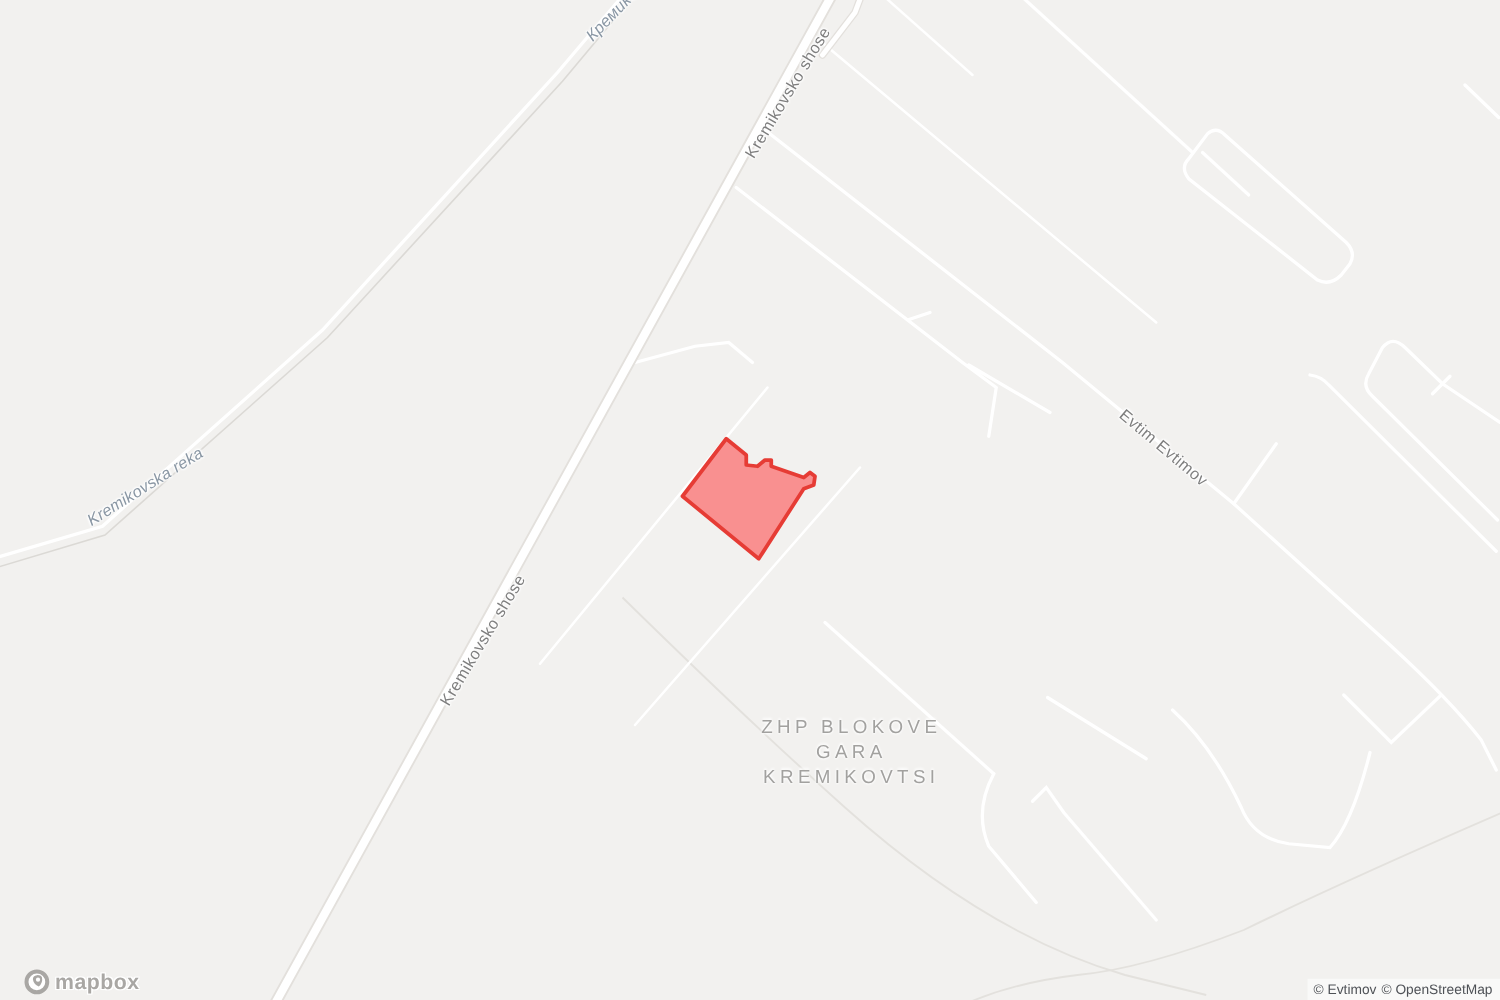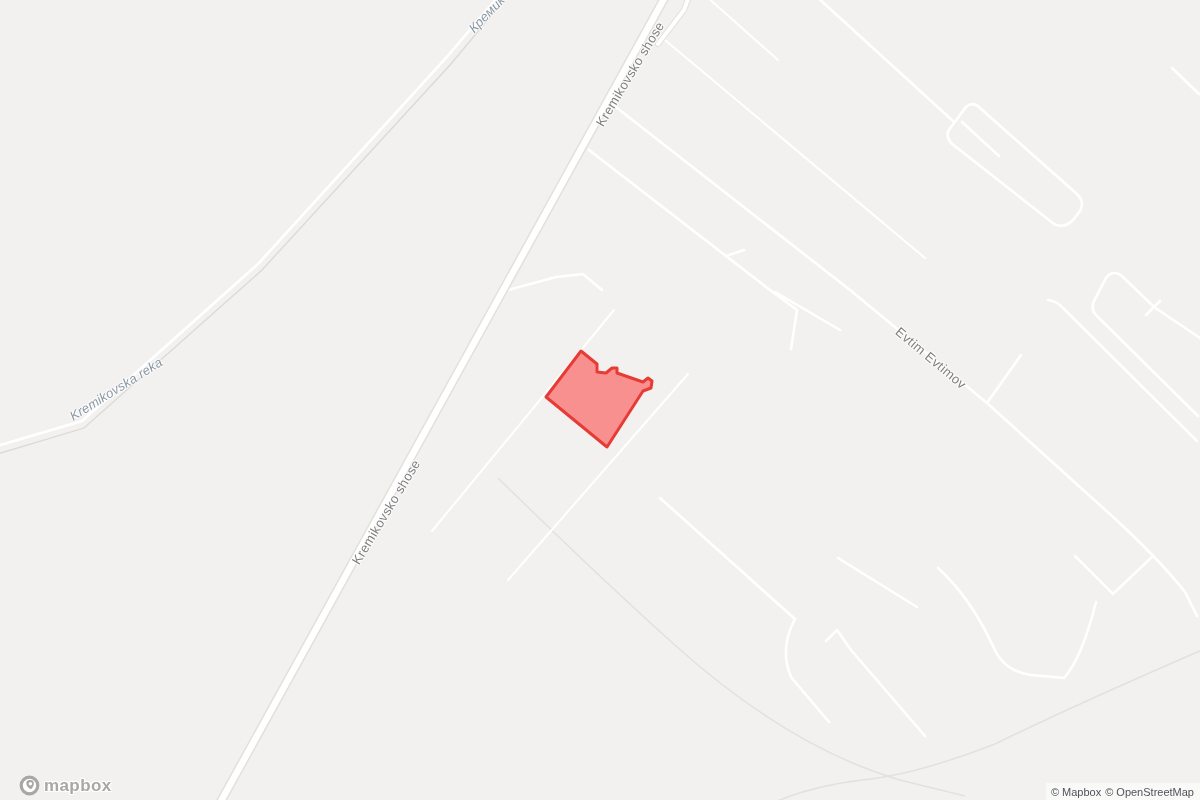--- a/index.html
+++ b/index.html
@@ -97,30 +97,35 @@
   <div class="map-lbl road-lbl" style="left:630px;top:74px;--r:-59deg">Kremikovsko shose</div>
 
   <div class="map-lbl road-lbl" style="left:386px;top:512px;--r:-59deg">Kremikovsko shose</div>
 
   <div class="map-lbl road-lbl" style="left:931px;top:358px;--r:40deg">Evtim Evtimov</div>
 
   <div class="map-lbl water-lbl" style="left:116px;top:389px;--r:-32deg">Kremikovska reka</div>
 
   <div class="map-lbl water-lbl" style="left:510px;top:-10px;--r:-46deg">Кремиковска река</div>
 
+  <div class="place-lbl" style="left:681px;top:602px;">
+    <div>ZHP BLOKOVE</div>
+    <div>GARA</div>
+    <div>KREMIKOVTSI</div>
+  </div>
 
   <div class="mapbox-logo">
     <span style="display:inline-block;width:21px;height:21px;">
       <svg width="21" height="21" viewBox="0 0 21 21">
         <circle cx="10.5" cy="10.5" r="8.3" fill="#ffffff" stroke="#a9a7a4" stroke-width="3.2"></circle>
         <path d="M 14.5,6.5 Q 15.6,11 12,14.2 Q 8,12.6 7.3,8.4 Q 7.3,5.4 10.5,5.1 Q 13.6,4.9 14.5,6.5 Z" fill="#a9a7a4"></path>
         <circle cx="11.4" cy="8.7" r="1.7" fill="#ffffff"></circle>
       </svg>
     </span>
     <span class="logo-word">mapbox</span>
   </div>
 
   <div class="attribution">
-    <span>© Mapbox</span>
+    <span>© Evtimov</span>
     <span>© OpenStreetMap</span>
   </div>
 
 </div>
 
 </body></html>

